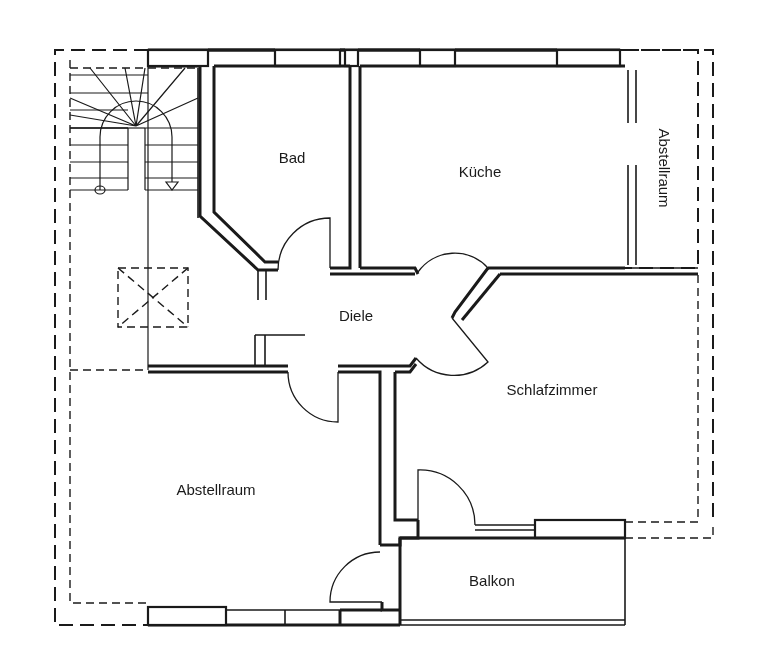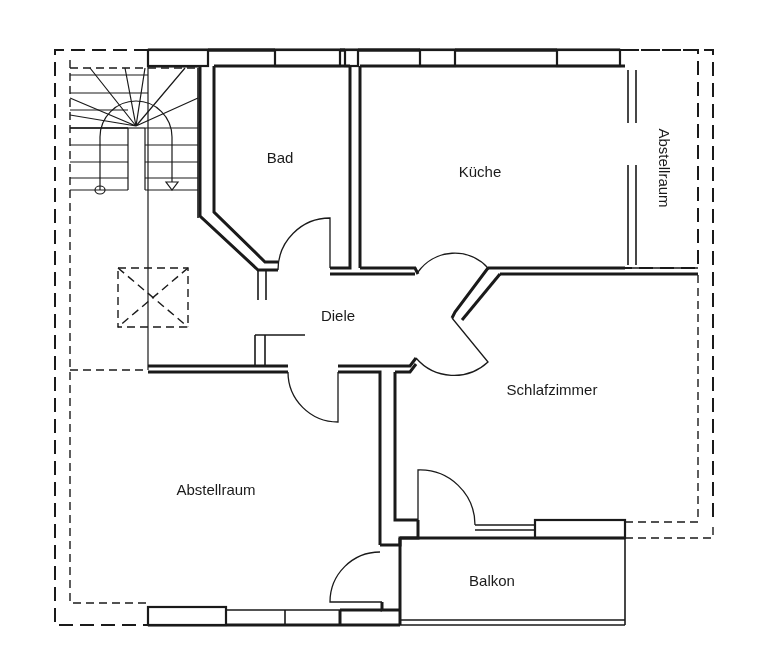--- a/index.html
+++ b/index.html
@@ -121,19 +121,19 @@
   </g>
 
   <g>
     <path class="wall" d="M400,538 L625,538"></path>
     <path class="wall" d="M400,538 L400,625"></path>
     <path class="wall-thin" d="M625,538 L625,625"></path>
     <path class="wall-thin" d="M400,620 L625,620 M400,625 L625,625"></path>
   </g>
 </svg>
 
-<div class="label" style="left:280px; top:157px;">Bad</div>
+<div class="label" style="left:292px; top:157px;">Bad</div>
 <div class="label" style="left:480px; top:171px;">Küche</div>
 <div class="label vertical" style="left:664px; top:168px;">Abstellraum</div>
-<div class="label" style="left:338px; top:315px;">Diele</div>
+<div class="label" style="left:356px; top:315px;">Diele</div>
 <div class="label" style="left:552px; top:389px;">Schlafzimmer</div>
 <div class="label" style="left:216px; top:489px;">Abstellraum</div>
 <div class="label" style="left:492px; top:580px;">Balkon</div>
 
 </body></html>

